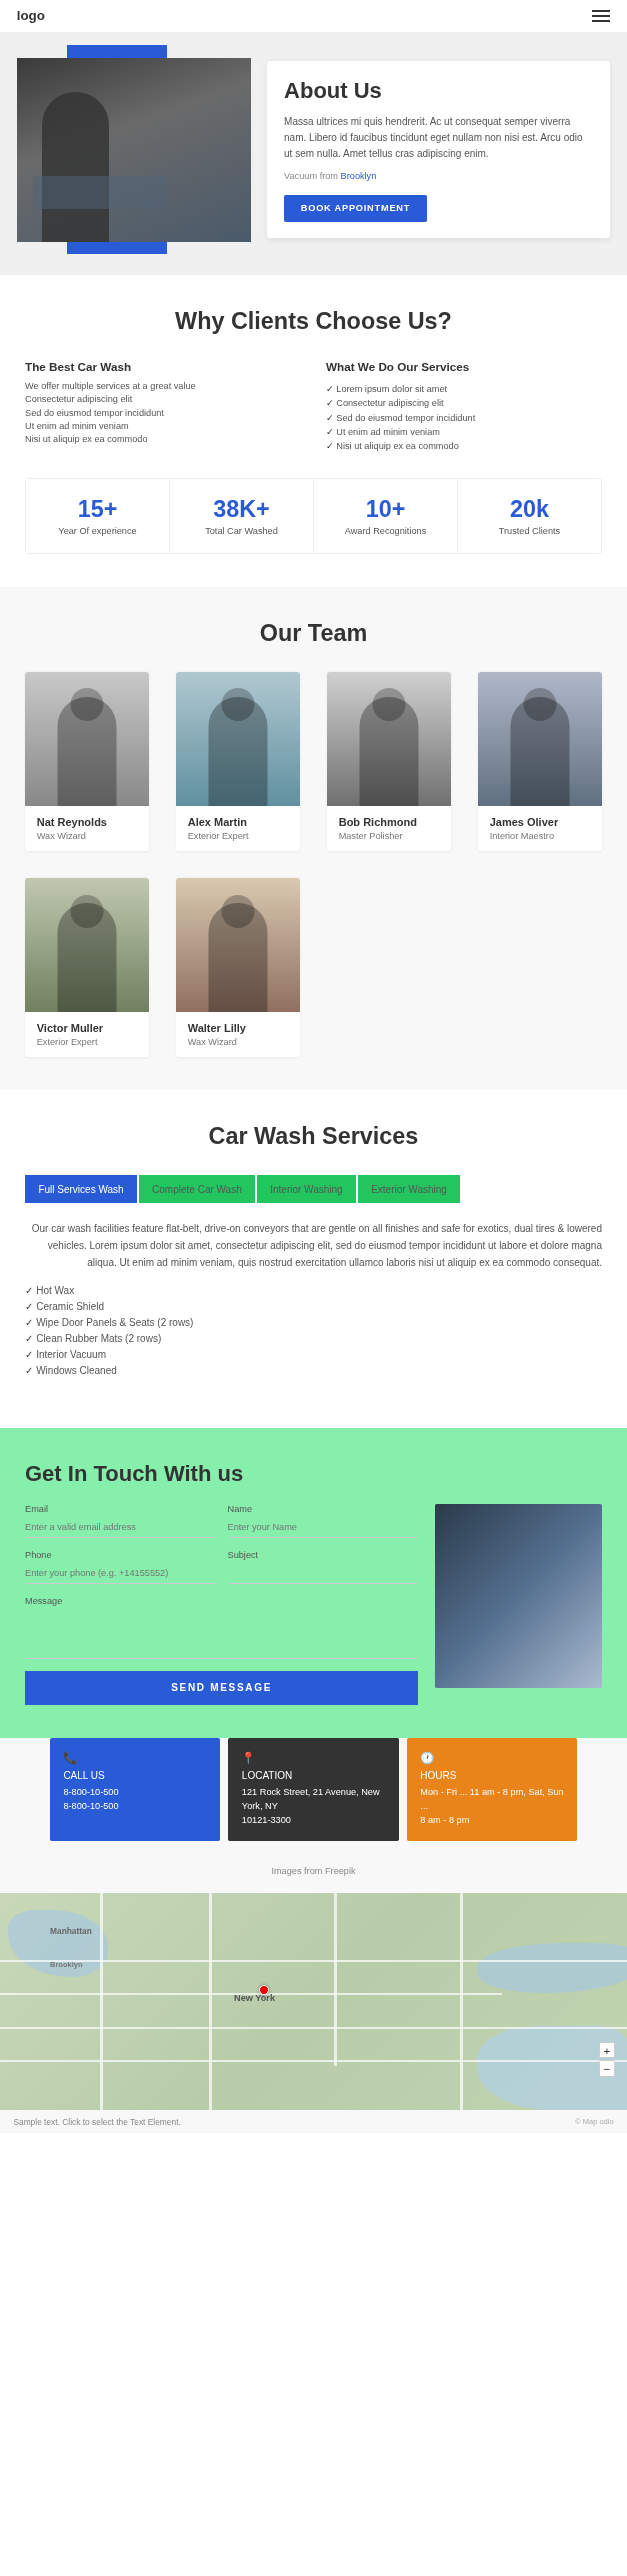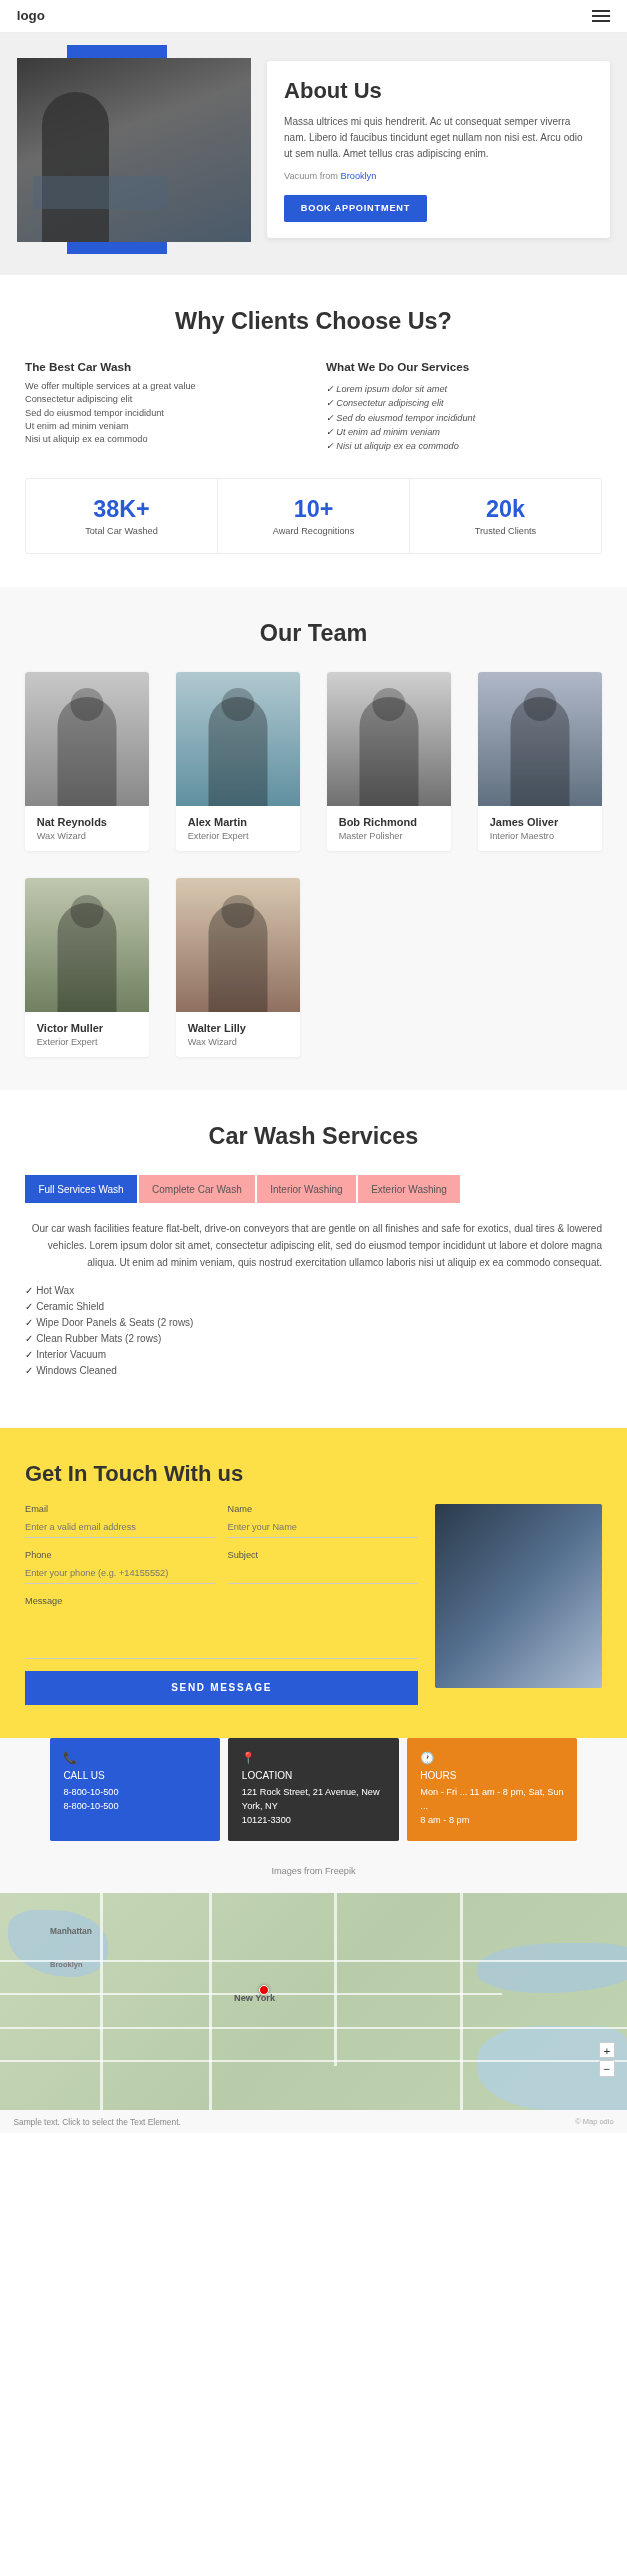--- a/index.html
+++ b/index.html
@@ -46,21 +46,21 @@
       text-transform: uppercase; border-radius: 1.7px;
     }
 
     
     .why-section { padding: 33px 25px; background: #fff; }
     .section-title { text-align: center; font-size: 23.4px; font-weight: bold; margin-bottom: 25px; }
     .why-grid { display: flex; gap: 25px; margin-bottom: 25px; }
     .why-col { flex: 1; }
     .why-col h4 { font-size: 11.7px; font-weight: bold; margin-bottom: 8.4px; }
     .why-col p { font-size: 9.2px; color: #555; margin-bottom: 3.3px; }
-    .why-col ul { list-style: none; padding: 0; font-style: italic; }
+    .why-col ul { list-style: none; padding: 0; }
     .why-col ul li { font-size: 9.2px; color: #555; padding: 1.7px 0; }
     .why-col ul li::before { content: "✓ "; color: #333; }
 
     .stats-row { display: flex; gap: 0; border: 0.8px solid #eee; border-radius: 3.3px; }
     .stat-item { flex: 1; text-align: center; padding: 16.7px 8.4px; border-right: 0.8px solid #eee; }
     .stat-item:last-child { border-right: none; }
     .stat-number { font-size: 23.4px; font-weight: bold; color: #2a5bd7; }
     .stat-label { font-size: 9.2px; color: #555; margin-top: 3.3px; }
 
     
@@ -81,31 +81,31 @@
     .person-3 { background: linear-gradient(180deg, #d0d0d0 0%, #707070 100%); }
     .person-4 { background: linear-gradient(180deg, #b0b8c8 0%, #607080 100%); }
     .person-5 { background: linear-gradient(180deg, #c0c8b0 0%, #708060 100%); }
     .person-6 { background: linear-gradient(180deg, #d8c8b0 0%, #907060 100%); }
 
     
     .services-section { padding: 33px 25px; background: #fff; }
     .services-tabs { display: flex; gap: 1.7px; margin-bottom: 16.7px; }
     .tab-btn {
       padding: 8.4px 13.4px; font-size: 10px; cursor: pointer; border: none;
-      background: #fca5a5; color: #555;
+      background: #22c55e; color: #555;
     }
     .tab-btn.active { background: #2a5bd7; color: #fff; }
     .services-content { padding: 0 0 16.7px; }
     .services-content p { font-size: 10px; color: #555; line-height: 1.7; margin-bottom: 11.7px; text-align: right; }
     .services-list { list-style: none; padding: 0; }
     .services-list li { font-size: 10px; color: #555; padding: 2.5px 0; }
     .services-list li::before { content: "✓ "; color: #333; }
 
     
-    .contact-section { padding: 33px 25px; background: #fde047; }
+    .contact-section { padding: 33px 25px; background: #86efac; }
     .contact-section h2 { font-size: 22px; font-weight: bold; margin-bottom: 16.7px; }
     .contact-layout { display: flex; gap: 16.7px; }
     .contact-form { flex: 1; }
     .form-row { display: flex; gap: 11.7px; margin-bottom: 11.7px; }
     .form-group { flex: 1; }
     .form-group label { font-size: 9.2px; color: #555; display: block; margin-bottom: 3.3px; }
     .form-group input, .form-group textarea {
       width: 100%; border: none; border-bottom: 0.8px solid #ccc;
       padding: 5px 0; font-size: 9.2px; background: transparent; outline: none;
     }
@@ -215,20 +215,24 @@
         <li>Lorem ipsum dolor sit amet</li>
         <li>Consectetur adipiscing elit</li>
         <li>Sed do eiusmod tempor incididunt</li>
         <li>Ut enim ad minim veniam</li>
         <li>Nisi ut aliquip ex ea commodo</li>
       </ul>
     </div>
   </div>
   <div class="stats-row">
 
+  <div class="stat-item">
+        <div class="stat-number">15+</div>
+        <div class="stat-label">Year Of experience</div>
+      </div>
       <div class="stat-item">
         <div class="stat-number">38K+</div>
         <div class="stat-label">Total Car Washed</div>
       </div>
       <div class="stat-item">
         <div class="stat-number">10+</div>
         <div class="stat-label">Award Recognitions</div>
       </div>
       <div class="stat-item">
         <div class="stat-number">20k</div>

